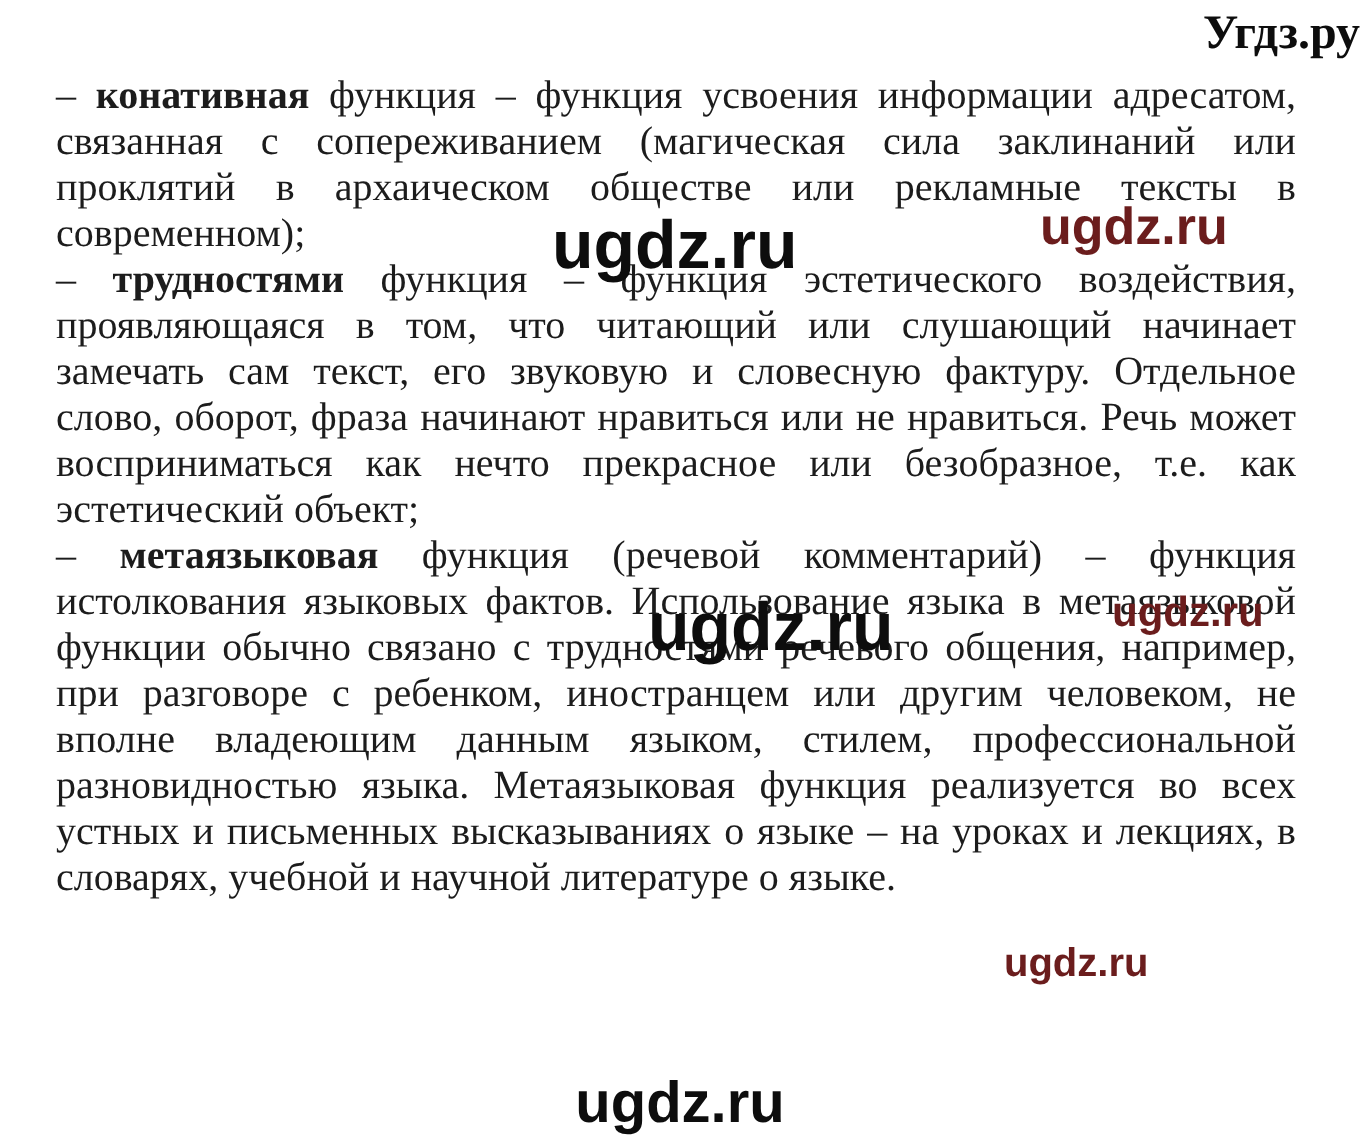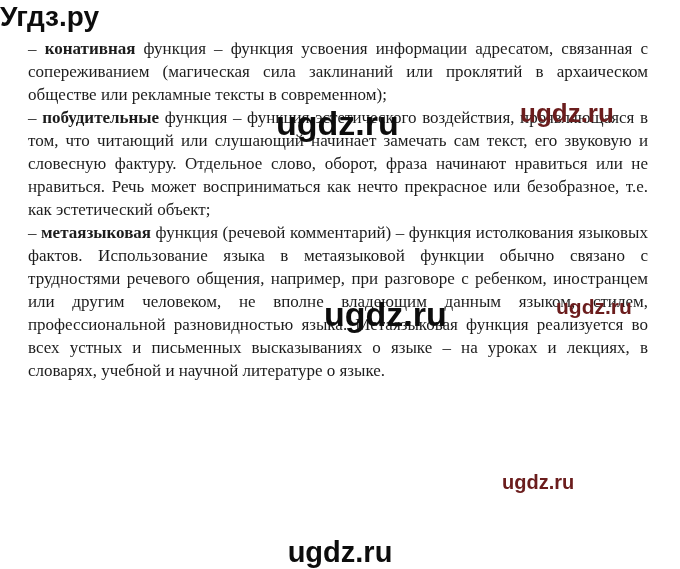--- a/index.html
+++ b/index.html
@@ -6,32 +6,32 @@
   body {
     width: 680px; height: 569px;
     background: #ffffff;
     position: relative;
     overflow: hidden;
     font-family: "Liberation Serif", serif;
   }
   .header {
     position: absolute; top: 0; left: 0; right: 0;
     margin: 0;
-    text-align: left;
-    font-family: Liberation Sans, sans-serif;
+    text-align: right;
+    font-family: Liberation Serif, serif;
     font-weight: bold;
-    font-size: 28px;
+    font-size: 24px;
     line-height: 34px;
     color: var(--ink-dark, #0a0a0a);
   }
   .text-block {
     position: absolute;
     top: 37px; left: 28px;
     width: 620px;
-    font-size: 17px;
+    font-size: 20px;
     line-height: 23px;
     color: var(--ink-text, #1c1c1c);
     text-align: justify;
   }
   .text-block p { margin: 0; padding: 0; }
   .term { font-weight: bold; }
   .wm {
     position: absolute;
     font-family: "Liberation Sans", sans-serif;
     font-weight: bold;
@@ -50,21 +50,21 @@
 </style>
 </head>
 <body>
 
 <h1 class="header">Угдз.ру</h1>
 
 <div class="text-block" id="paragraphs">
   <p><span>– </span><span class="term">конативная</span><span> функция – функция усвоения информации адресатом, связанная с сопереживанием (магическая сила заклинаний или проклятий в архаическом обществе или рекламные тексты в современном);</span></p>
 
 
-  <p><span>– </span><span class="term">побудительные</span><span> функция – функция эстетического воздействия, проявляющаяся в том, что читающий или слушающий начинает замечать сам текст, его звуковую и словесную фактуру. Отдельное слово, оборот, фраза начинают нравиться или не нравиться. Речь может восприниматься как нечто прекрасное или безобразное, т.е. как эстетический объект;</span></p>
+  <p><span>– </span><span class="term">трудностями</span><span> функция – функция эстетического воздействия, проявляющаяся в том, что читающий или слушающий начинает замечать сам текст, его звуковую и словесную фактуру. Отдельное слово, оборот, фраза начинают нравиться или не нравиться. Речь может восприниматься как нечто прекрасное или безобразное, т.е. как эстетический объект;</span></p>
 
   <p><span>– </span><span class="term">метаязыковая</span><span> функция (речевой комментарий) – функция истолкования языковых фактов. Использование языка в метаязыковой функции обычно связано с трудностями речевого общения, например, при разговоре с ребенком, иностранцем или другим человеком, не вполне владеющим данным языком, стилем, профессиональной разновидностью языка. Метаязыковая функция реализуется во всех устных и письменных высказываниях о языке – на уроках и лекциях, в словарях, учебной и научной литературе о языке.</span></p>
 </div>
 
 <div id="watermarks">
     <span class="wm" style="left: 276px; top: 106px; font-size: 34px; color: rgb(13, 13, 13);">ugdz.ru</span>
     <span class="wm" style="left: 520px; top: 100px; font-size: 26px; color: rgb(107, 29, 29);">ugdz.ru</span>
     <span class="wm" style="left: 324px; top: 297px; font-size: 34px; color: rgb(13, 13, 13);">ugdz.ru</span>
     <span class="wm" style="left: 556px; top: 296px; font-size: 21px; color: rgb(107, 29, 29);">ugdz.ru</span>
     <span class="wm" style="left: 502px; top: 472px; font-size: 20px; color: rgb(107, 29, 29);">ugdz.ru</span>

